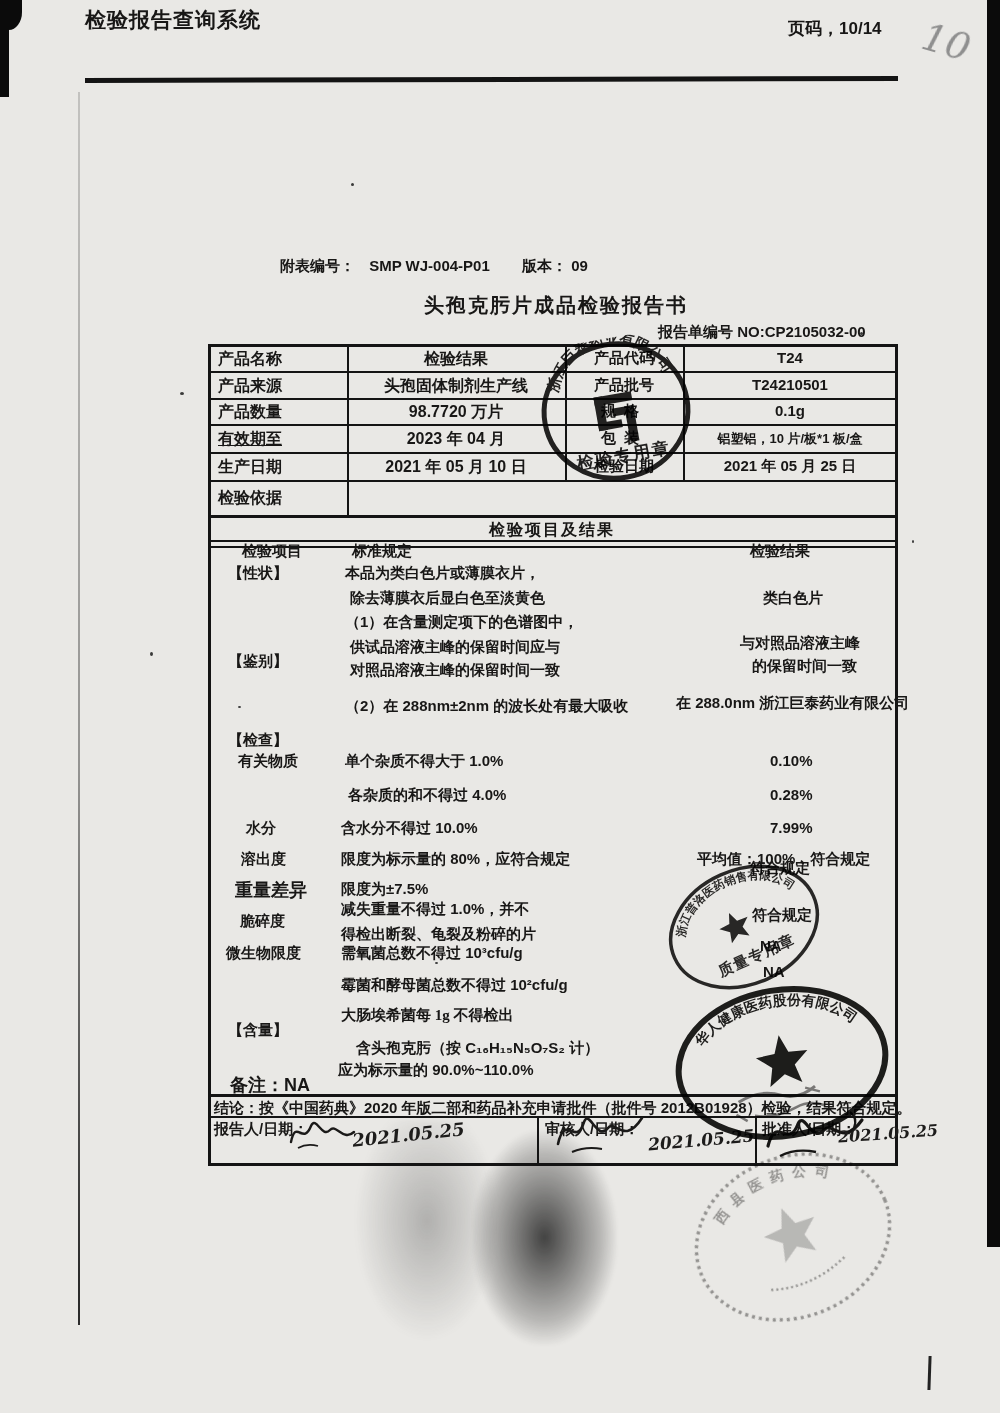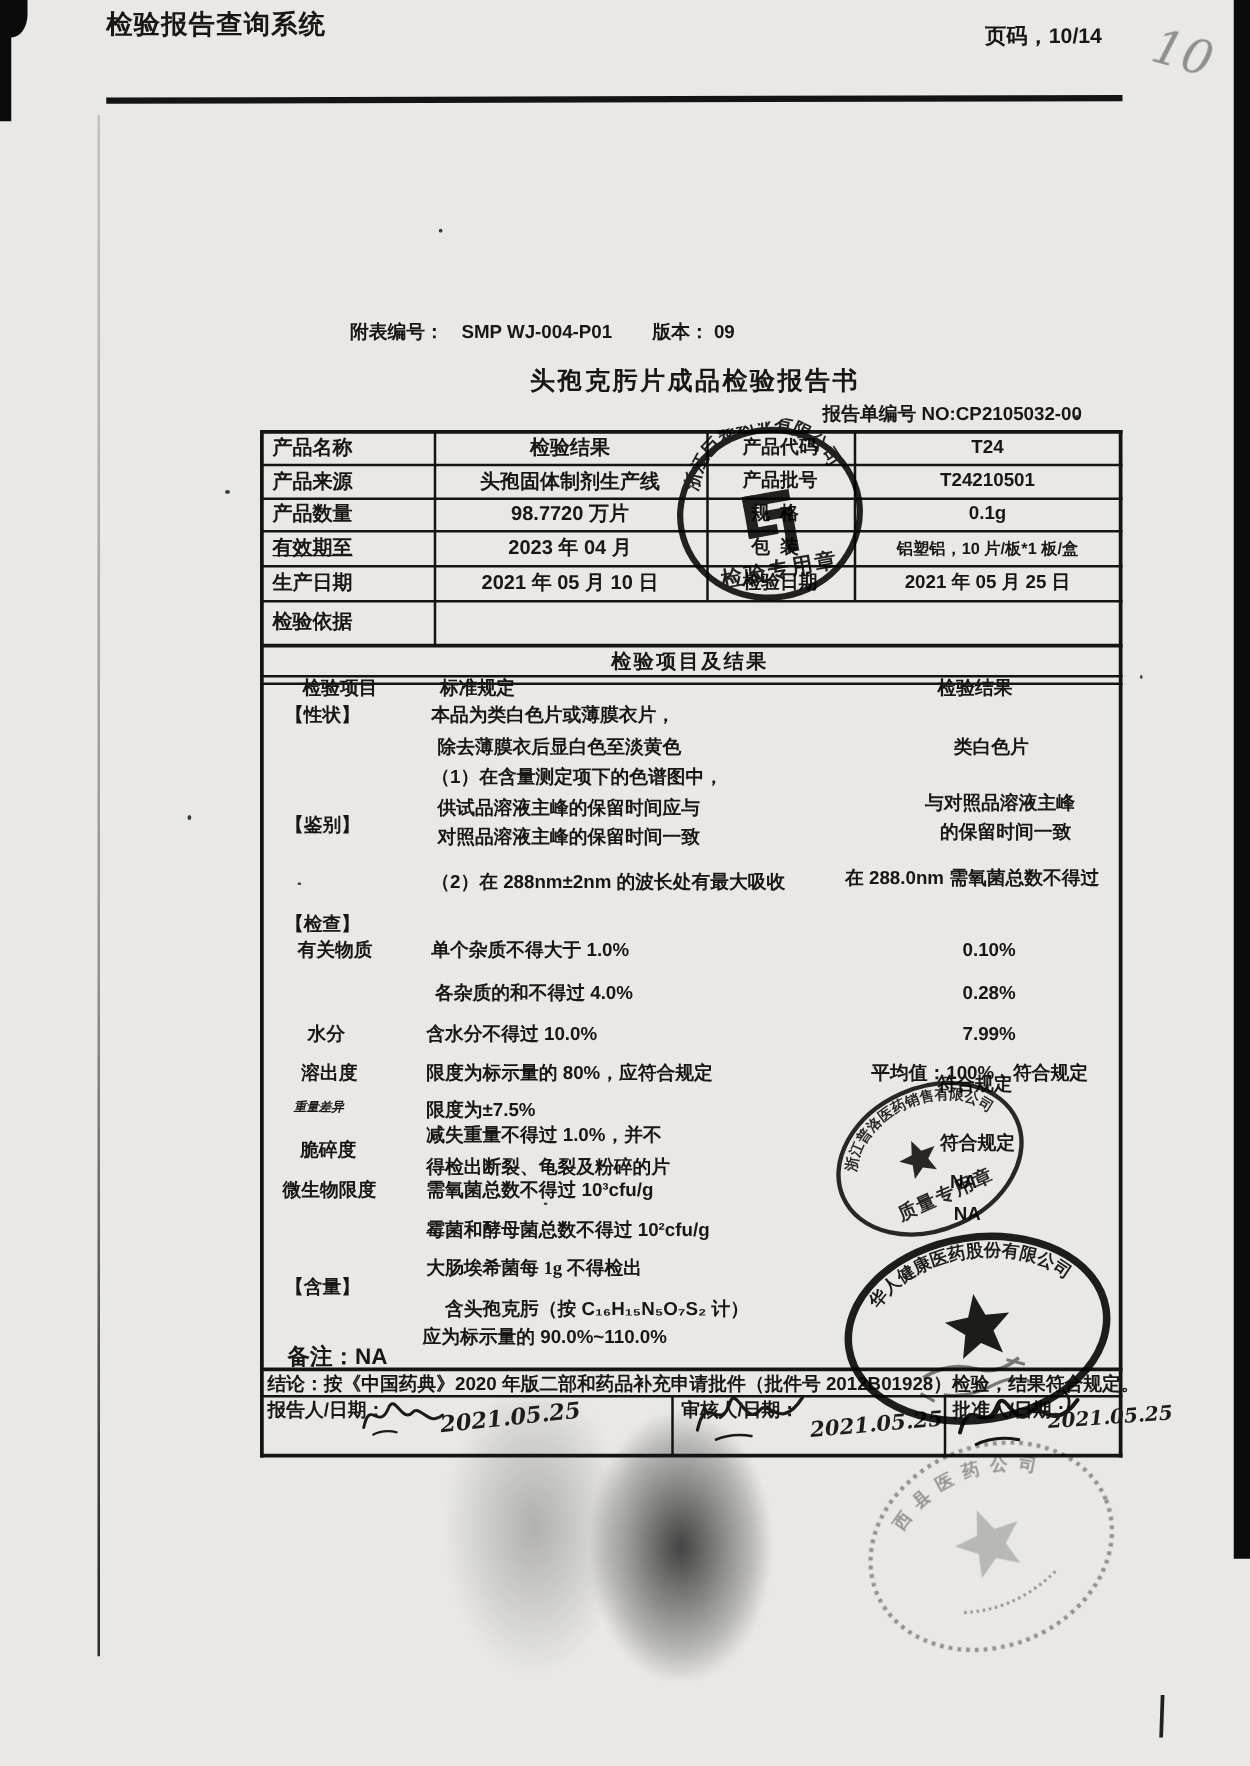--- a/index.html
+++ b/index.html
@@ -108,39 +108,39 @@
   <div class="t" style="left:350px;top:590px;font-size:15px;">除去薄膜衣后显白色至淡黄色</div>
   <div class="t" style="left:763px;top:590px;font-size:15px;">类白色片</div>
 
   <div class="t" style="left:228px;top:614px;font-size:15px;margin-top:39px;">【鉴别】</div>
   <div class="t" style="left:345px;top:614px;font-size:15px;">（1）在含量测定项下的色谱图中，</div>
   <div class="t" style="left:350px;top:639px;font-size:15px;">供试品溶液主峰的保留时间应与</div>
   <div class="t" style="left:740px;top:635px;font-size:15px;">与对照品溶液主峰</div>
   <div class="t" style="left:350px;top:662px;font-size:15px;">对照品溶液主峰的保留时间一致</div>
   <div class="t" style="left:752px;top:658px;font-size:15px;">的保留时间一致</div>
   <div class="t" style="left:345px;top:698px;font-size:15px;">（2）在 288nm±2nm 的波长处有最大吸收</div>
-  <div class="t" style="left:676px;top:695px;font-size:15px;">在 288.0nm 需氧菌总数不得过</div>
+  <div class="t" style="left:676px;top:695px;font-size:15px;">在 288.0nm 浙江巨泰药业有限公司</div>
 
   <div class="t" style="left:228px;top:732px;font-size:15px;">【检查】</div>
 
   <div class="t" style="left:238px;top:753px;font-size:15px;">有关物质</div>
   <div class="t" style="left:345px;top:753px;font-size:15px;">单个杂质不得大于 1.0%</div>
   <div class="t" style="left:770px;top:753px;font-size:15px;">0.10%</div>
   <div class="t" style="left:348px;top:787px;font-size:15px;">各杂质的和不得过 4.0%</div>
   <div class="t" style="left:770px;top:787px;font-size:15px;">0.28%</div>
 
   <div class="t" style="left:246px;top:820px;font-size:15px;">水分</div>
   <div class="t" style="left:341px;top:820px;font-size:15px;">含水分不得过 10.0%</div>
   <div class="t" style="left:770px;top:820px;font-size:15px;">7.99%</div>
 
   <div class="t" style="left:241px;top:851px;font-size:15px;">溶出度</div>
   <div class="t" style="left:341px;top:851px;font-size:15px;">限度为标示量的 80%，应符合规定</div>
   <div class="t" style="left:697px;top:851px;font-size:15px;">平均值：100%，符合规定</div>
 
-  <div class="t" style="left:235px;top:881px;font-size:10px;font-style:italic;">重量差异</div>
+  <div class="t" style="left:235px;top:881px;font-size:18px;">重量差异</div>
   <div class="t" style="left:341px;top:881px;font-size:15px;">限度为±7.5%</div>
   <div class="t" style="left:750px;top:860px;font-size:15px;">符合规定</div>
 
   <div class="t" style="left:240px;top:913px;font-size:15px;">脆碎度</div>
   <div class="t" style="left:341px;top:901px;font-size:15px;">减失重量不得过 1.0%，并不</div>
   <div class="t" style="left:341px;top:926px;font-size:15px;">得检出断裂、龟裂及粉碎的片</div>
   <div class="t" style="left:752px;top:907px;font-size:15px;">符合规定</div>
 
   <div class="t" style="left:226px;top:945px;font-size:15px;">微生物限度</div>
   <div class="t" style="left:341px;top:945px;font-size:15px;">需氧菌总数不得过 10³cfu/g</div>

